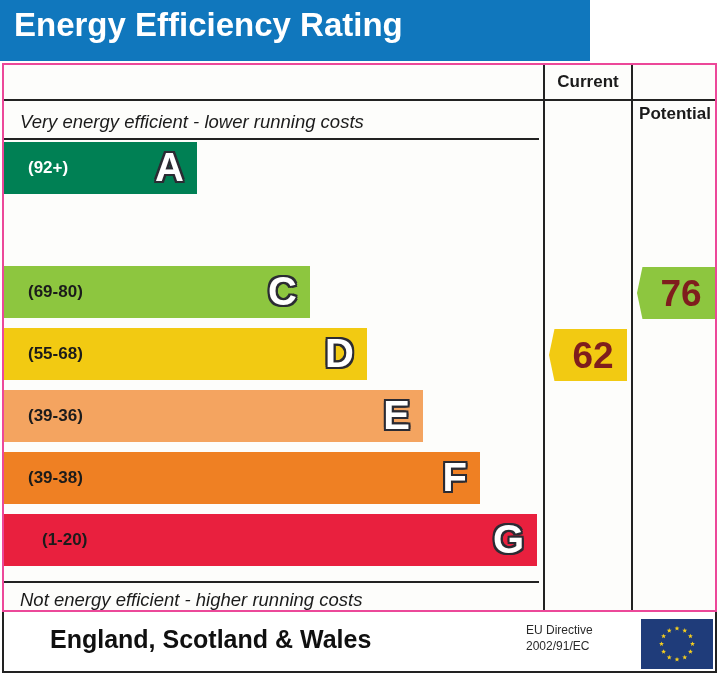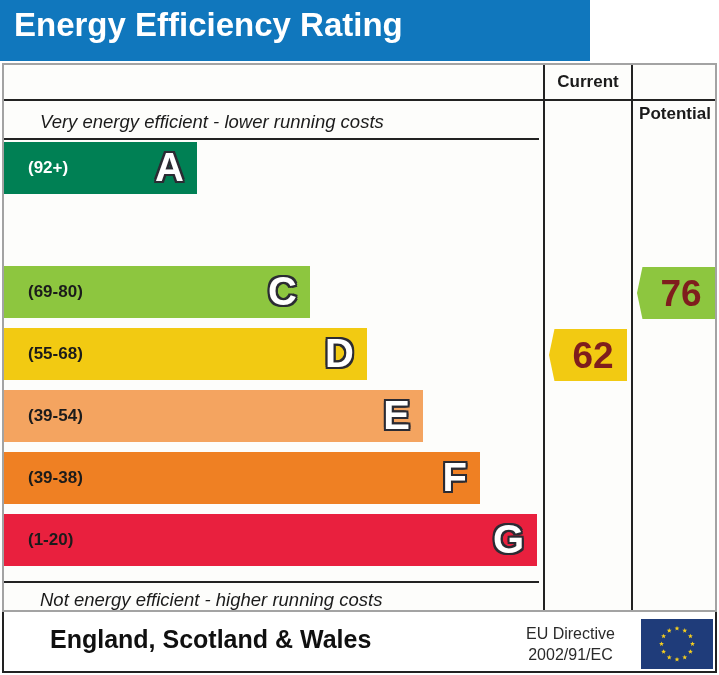--- a/index.html
+++ b/index.html
@@ -41,21 +41,21 @@
     white-space: nowrap;
   }
 
   
   .table-frame {
     position: absolute;
     left: 2px;
     top: 63px;
     width: 715px;
     height: 549px;
-    border: 2px solid #a3a3a3;
+    border: 2px solid #ec4899;
     box-sizing: border-box;
     background: #fdfdfb;
   }
 
   
   .col-head-row {
     position: absolute;
     left: 0;
     top: 0;
     width: 100%;
@@ -85,21 +85,20 @@
   .col-head-label.potential { left: 629px; width: 84px; margin-top: 32px; }
 
   
   .caption {
     position: absolute;
     left: 16px;
     font-style: italic;
     font-size: 18.5px;
     color: #1b1b1b;
     white-space: nowrap;
-    margin-left: 20px;
   }
   .caption.top { top: 46px; }
   .caption.bottom { top: 524px; }
 
   .caption-rule {
     position: absolute;
     left: 0;
     width: 535px;
     height: 2px;
     background: #222222;
@@ -185,24 +184,24 @@
     font-size: 25px;
     font-weight: bold;
     color: #101010;
     white-space: nowrap;
     margin-left: 32px;
   }
   .footer-directive {
     position: absolute;
     left: 522px;
     top: 11px;
-    font-size: 16px;
+    font-size: 12px;
     color: #2a2a2a;
     line-height: 1.32;
-    text-align: center;
+    text-align: left;
   }
   .eu-flag {
     position: absolute;
     left: 641px;
     top: 619px;
     width: 72px;
     height: 50px;
   }
 </style>
 </head>
@@ -234,29 +233,29 @@
         </div>
         <div class="bar" style="top: 201px; width: 306px; background: rgb(141, 198, 63);">
           <div class="bar-range" style="color: rgb(27, 27, 27);">(69-80)</div>
           <div class="bar-letter">C</div>
         </div>
         <div class="bar" style="top: 263px; width: 363px; background: rgb(242, 202, 18);">
           <div class="bar-range" style="color: rgb(27, 27, 27);">(55-68)</div>
           <div class="bar-letter">D</div>
         </div>
         <div class="bar" style="top: 325px; width: 419px; background: rgb(244, 164, 96);">
-          <div class="bar-range" style="color: rgb(27, 27, 27);">(39-54)</div>
+          <div class="bar-range" style="color: rgb(27, 27, 27);">(39-36)</div>
           <div class="bar-letter">E</div>
         </div>
         <div class="bar" style="top: 387px; width: 476px; background: rgb(239, 128, 35);">
           <div class="bar-range" style="color: rgb(27, 27, 27);">(39-38)</div>
           <div class="bar-letter">F</div>
         </div>
         <div class="bar" style="top: 449px; width: 533px; background: rgb(233, 32, 62);">
-          <div class="bar-range" style="color: rgb(27, 27, 27);">(1-20)</div>
+          <div class="bar-range" style="color: rgb(27, 27, 27); margin-left: 14px;">(1-20)</div>
           <div class="bar-letter">G</div>
         </div>
       </div>
 
     <div class="caption-rule lower"></div>
     <div class="caption bottom">Not energy efficient - higher running costs</div>
 
     <div class="rating-arrow" id="arrow-current" style="left: 545px; width: 78px; top: 264px; background: rgb(242, 202, 18);">
       <span>62</span>
     </div>

